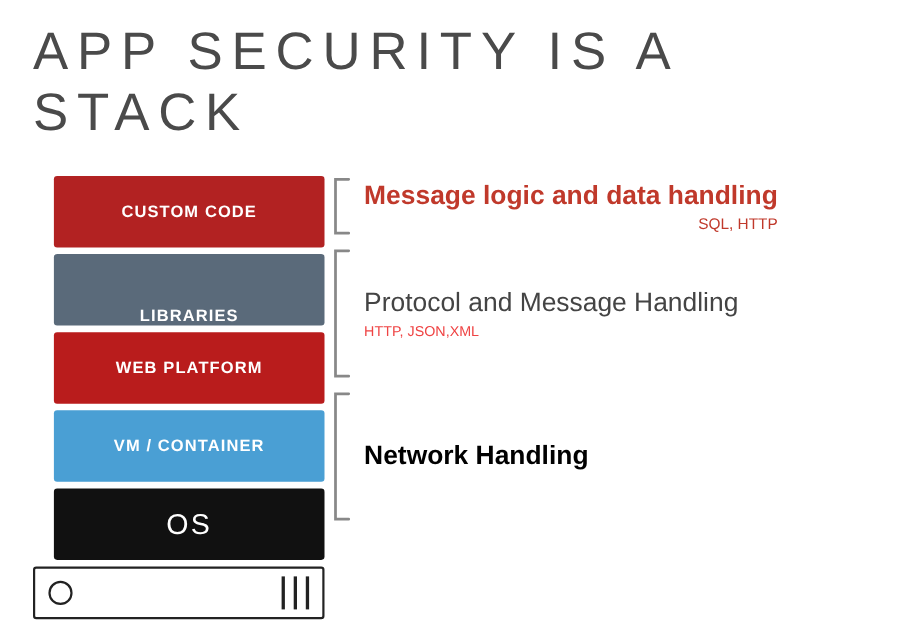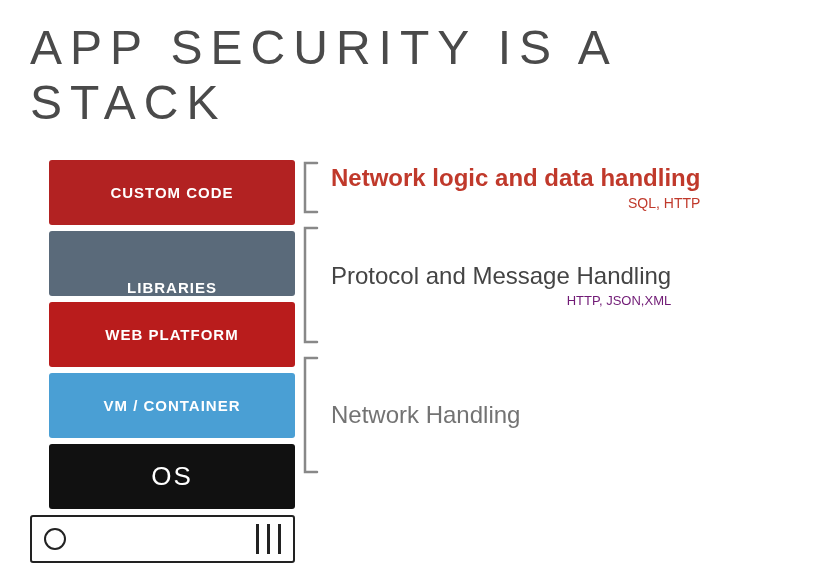--- a/index.html
+++ b/index.html
@@ -139,29 +139,28 @@
 
     .label-title-dark {
       font-size: 24px;
       font-weight: 400;
       color: #444;
       line-height: 1.2;
     }
 
     .label-subtitle-dark {
       font-size: 13px;
-      color: #701a75;
+      color: #ef4444;
       margin-top: 2px;
-      text-align: right;
     }
 
     .label-title-black {
       font-size: 24px;
-      font-weight: 400;
-      color: #737373;
+      font-weight: 700;
+      color: #000000;
       line-height: 1.2;
     }
 
     .label-subtitle-black {
       font-size: 13px;
       color: #888;
       margin-top: 2px;
     }
 
     .bracket-group {
@@ -219,21 +218,21 @@
 
   </div>
 
   <div style="display:flex; flex-direction:column; gap:10px; margin-left:4px; padding-top:0;">
 
     <div class="bracket-group">
       <svg class="bracket-svg" width="22" height="55" viewBox="0 0 22 55">
         <path d="M18,3 L6,3 L6,52 L18,52" stroke="#888" stroke-width="2.5" fill="none" stroke-linecap="round"></path>
       </svg>
       <div class="label-block">
-        <span class="label-title-red">Network logic and data handling</span>
+        <span class="label-title-red">Message logic and data handling</span>
         <span class="label-subtitle-red">SQL, HTTP</span>
       </div>
     </div>
 
     <div class="bracket-group">
       <svg class="bracket-svg" width="22" height="120" viewBox="0 0 22 120">
         <path d="M18,3 L6,3 L6,117 L18,117" stroke="#888" stroke-width="2.5" fill="none" stroke-linecap="round"></path>
       </svg>
       <div class="label-block">
         <span class="label-title-dark">Protocol and Message Handling</span>

